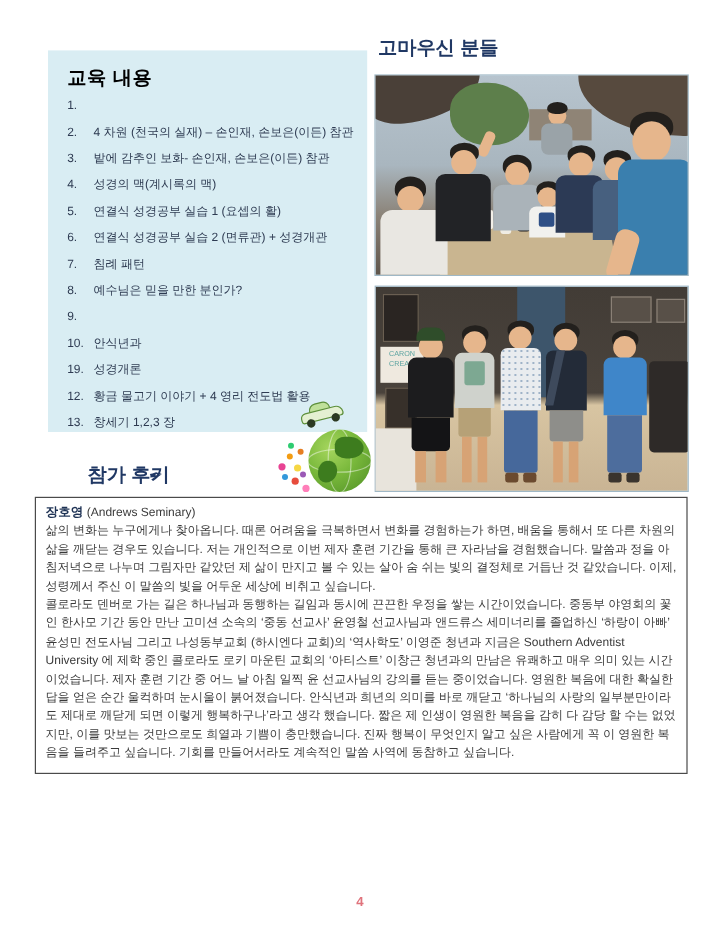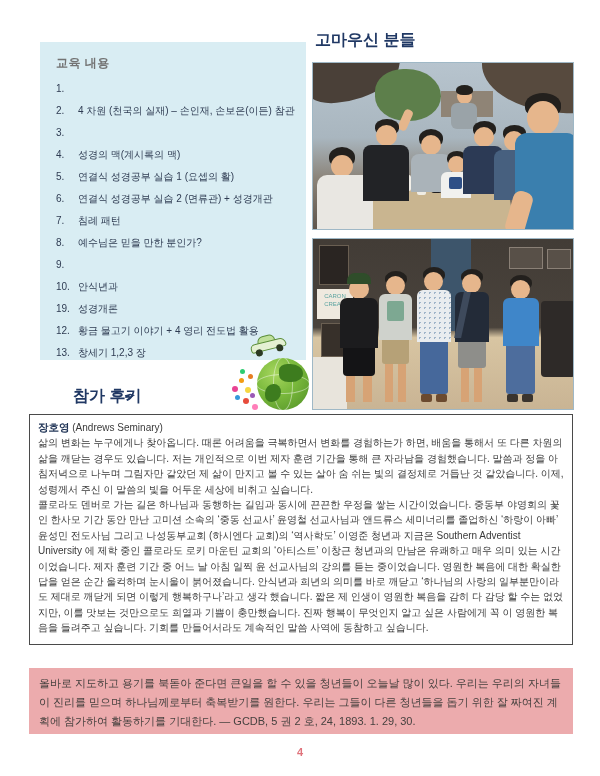--- a/index.html
+++ b/index.html
@@ -10,21 +10,21 @@
     margin:0 auto; overflow:hidden;
   }
 
   
   .edu-box {
     position:absolute; left:40px; top:42px; width:266px; height:318px;
     background:#d9edf3;
   }
   .edu-title {
     position:absolute; left:16px; top:13px;
-    font-size:12px; font-weight:bold; color:#737373; letter-spacing:0.5px;
+    font-size:16px; font-weight:bold; color:#000000; letter-spacing:0.5px;
   }
   .edu-list { position:absolute; left:16px; top:36px; width:240px; }
   .edu-item { display:flex; font-size:10px; color:#2e3b52; height:22px; line-height:22px; white-space:nowrap; }
   .edu-item .num { width:22px; flex:0 0 22px; }
 
   
   .globe-wrap { position:absolute; left:230px; top:332px; width:85px; height:82px; }
   .globe {
     position:absolute; left:27px; top:26px; width:52px; height:52px; border-radius:50%;
     background:radial-gradient(circle at 35% 30%, #a6d65e 0%, #7ab93c 45%, #4f8f25 100%);
@@ -90,20 +90,21 @@
     <div class="edu-list">
       <div class="edu-item">
           <span class="num">1.</span>
         </div>
       <div class="edu-item">
           <span class="num">2.</span>
           <span>4 차원 (천국의 실재) – 손인재, 손보은(이든) 참관</span>
         </div>
       <div class="edu-item">
           <span class="num">3.</span>
+          <span>밭에 감추인 보화- 손인재, 손보은(이든) 참관</span>
         </div>
       <div class="edu-item">
           <span class="num">4.</span>
           <span>성경의 맥(계시록의 맥)</span>
         </div>
       <div class="edu-item">
           <span class="num">5.</span>
           <span>연결식 성경공부 실습 1 (요셉의 활)</span>
         </div>
       <div class="edu-item">
@@ -269,17 +270,16 @@
 
   <div class="review-title">참가 후기</div>
   <div class="pen-icon">✒</div>
 
   <div class="review-box">
     <div class="author"><b>장호영</b><span> (Andrews Seminary)</span></div>
     <p>삶의 변화는 누구에게나 찾아옵니다. 때론 어려움을 극복하면서 변화를 경험하는가 하면, 배움을 통해서 또 다른 차원의 삶을 깨닫는 경우도 있습니다. 저는 개인적으로 이번 제자 훈련 기간을 통해 큰 자라남을 경험했습니다. 말씀과 정을 아침저녁으로 나누며 그림자만 같았던 제 삶이 만지고 볼 수 있는 살아 숨 쉬는 빛의 결정체로 거듭난 것 같았습니다. 이제, 성령께서 주신 이 말씀의 빛을 어두운 세상에 비취고 싶습니다.</p>
     <p>콜로라도 덴버로 가는 길은 하나님과 동행하는 길임과 동시에 끈끈한 우정을 쌓는 시간이었습니다. 중동부 야영회의 꽃인 한사모 기간 동안 만난 고미션 소속의 ‘중동 선교사’ 윤영철 선교사님과 앤드류스 세미너리를 졸업하신 ‘하랑이 아빠’ 윤성민 전도사님 그리고 나성동부교회 (하시엔다 교회)의 ‘역사학도’ 이영준 청년과 지금은 Southern Adventist University 에 제학 중인 콜로라도 로키 마운틴 교회의 ‘아티스트’ 이창근 청년과의 만남은 유쾌하고 매우 의미 있는 시간이었습니다.  제자 훈련 기간 중 어느 날 아침 일찍 윤 선교사님의 강의를 듣는 중이었습니다. 영원한 복음에 대한 확실한 답을 얻은 순간 울컥하며 눈시울이 붉어졌습니다. 안식년과 희년의 의미를 바로 깨닫고 ‘하나님의 사랑의 일부분만이라도 제대로 깨닫게 되면 이렇게 행복하구나’라고 생각 했습니다. 짧은 제 인생이 영원한 복음을 감히 다 감당 할 수는 없었지만, 이를 맛보는 것만으로도 희열과 기쁨이 충만했습니다. 진짜 행복이 무엇인지 알고 싶은 사람에게 꼭 이 영원한 복음을 들려주고 싶습니다. 기회를 만들어서라도 계속적인 말씀 사역에 동참하고 싶습니다.</p>
   </div>
 
-  <div class="quote-box">올바로 지도하고 용기를 북돋아 준다면 큰일을 할 수 있을 청년들이 오늘날 많이 있다. 우리는 우리의 자녀들이 진리를 믿으며 하나님께로부터 축복받기를 원한다. 우리는 그들이 다른 청년들을 돕기 위한 잘 짜여진 계획에 참가하여 활동하기를 기대한다. —  GCDB, 5 권 2 호, 24, 1893. 1. 29, 30.</div>
 
   <div class="page-num">4</div>
 
 </div>
 
 </body></html>

